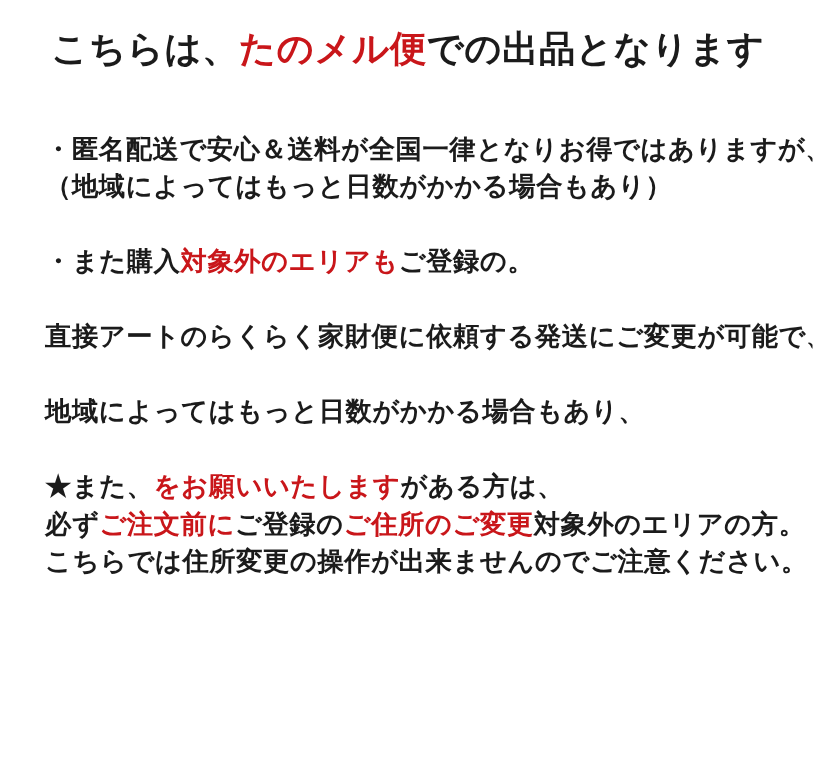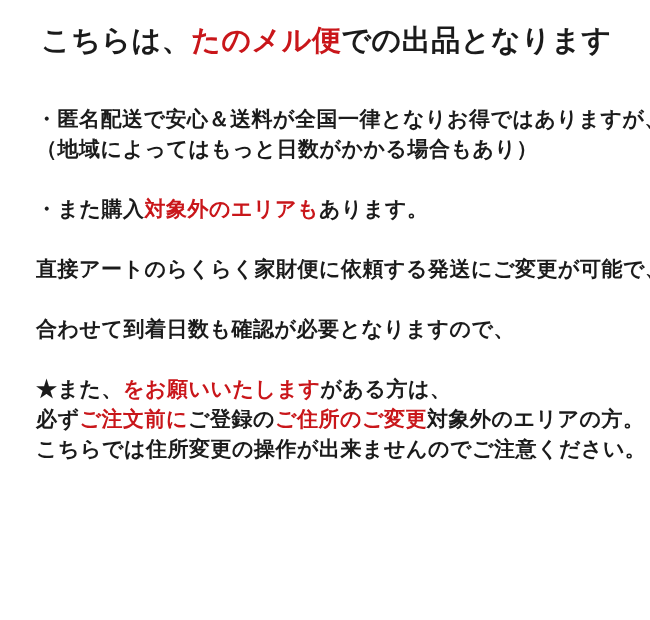--- a/index.html
+++ b/index.html
@@ -49,27 +49,27 @@
 <body>
 
 <div class="page">
   <h1 class="title"><span>こちらは、</span><span class="red">たのメル便</span><span>での出品となります</span></h1>
   <div class="body">
       <div class="paragraph">
         <div class="line"><span>・匿名配送で安心＆送料が全国一律となりお得ではありますが、</span></div>
         <div class="line"><span>（地域によってはもっと日数がかかる場合もあり）</span></div>
       </div>
       <div class="paragraph">
-        <div class="line"><span>・また購入</span><span class="red">対象外のエリアも</span><span>あります。</span></div>
+        <div class="line"><span>・また購入</span><span class="red">対象外のエリアも</span><span>ご登録の。</span></div>
       </div>
       <div class="paragraph">
         <div class="line"><span>直接アートのらくらく家財便に依頼する発送にご変更が可能で、</span></div>
       </div>
       <div class="paragraph">
-        <div class="line"><span>合わせて到着日数も確認が必要となりますので、</span></div>
+        <div class="line"><span>地域によってはもっと日数がかかる場合もあり、</span></div>
       </div>
       <div class="paragraph">
         <div class="line"><span>★また、</span><span class="red">をお願いいたします</span><span>がある方は、</span></div>
         <div class="line"><span>必ず</span><span class="red">ご注文前に</span><span>ご登録の</span><span class="red">ご住所のご変更</span><span>対象外のエリアの方。</span></div>
         <div class="line"><span>こちらでは住所変更の操作が出来ませんのでご注意ください。</span></div>
       </div>
     </div>
 </div>
 
 </body></html>

